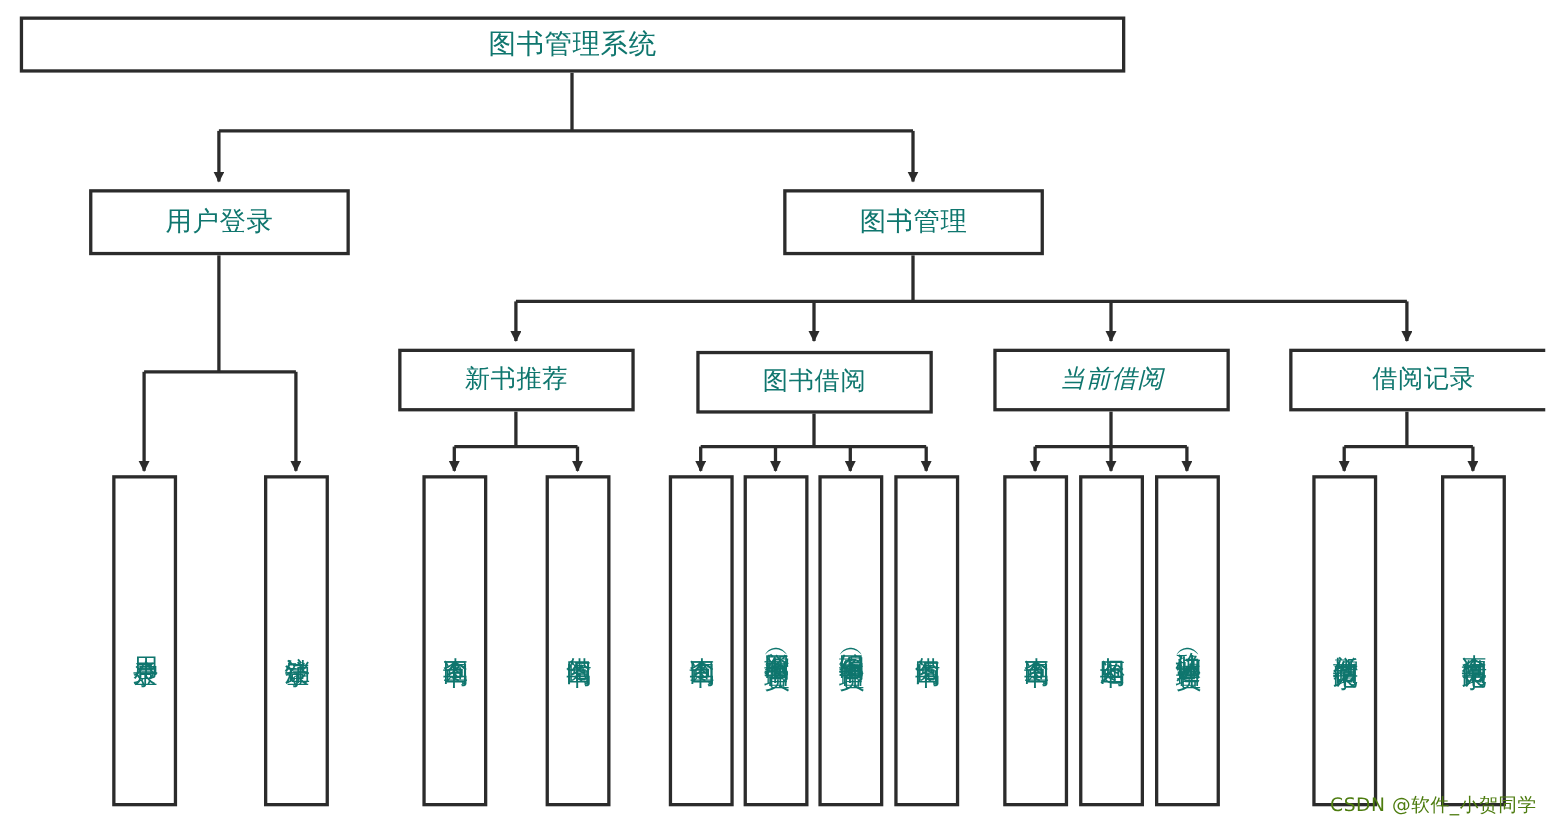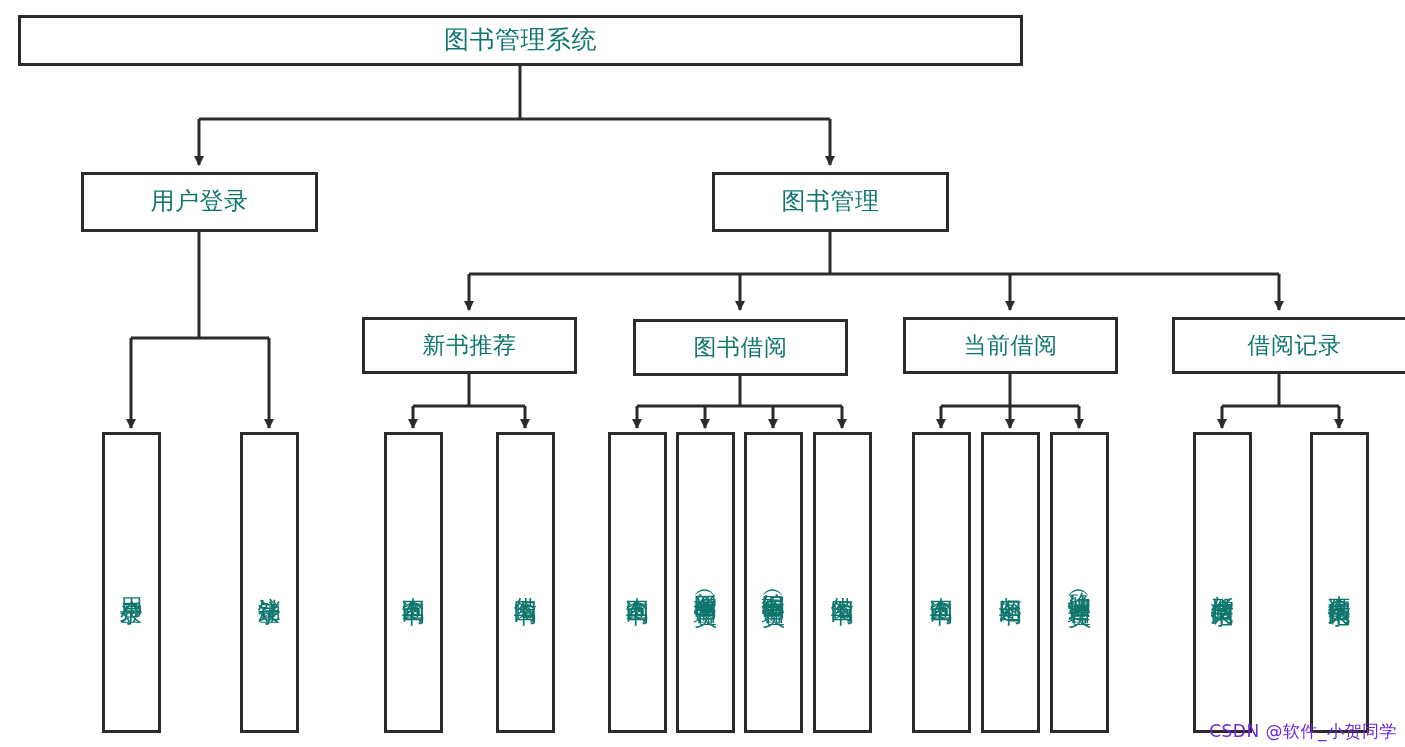--- a/index.html
+++ b/index.html
@@ -54,21 +54,21 @@
     line-height: 1.16;
     letter-spacing: 2px;
     white-space: nowrap;
     max-height: 290px;
   }
   .watermark {
     position: absolute;
     right: 8px;
     bottom: 4px;
     font-size: 17px;
-    color: #6d28d9;
+    color: #4d7c0f;
     white-space: nowrap;
     letter-spacing: 0.5px;
   }
 </style>
 </head>
 <body>
 
 <div id="canvas">
 
   <svg class="wires" viewBox="0 0 1405 747" xmlns="http://www.w3.org/2000/svg">
@@ -134,21 +134,21 @@
   <div class="node branch" style="left:712px; top:172px; width:237px; height:60px;">
     <span class="label">图书管理</span>
   </div>
 
   <div class="node sub" style="left:362px; top:317px; width:215px; height:57px;">
     <span class="label">新书推荐</span>
   </div>
   <div class="node sub" style="left:633px; top:319px; width:215px; height:57px;">
     <span class="label">图书借阅</span>
   </div>
-  <div class="node sub" style="left:903px; top:317px; width:215px; height:57px;">
+  <div class="node sub" style="left:903px; top:317px; width:215px; height:57px;font-style:italic;">
     <span class="label">当前借阅</span>
   </div>
   <div class="node sub" style="left:1172px; top:317px; width:245px; height:57px;">
     <span class="label">借阅记录</span>
   </div>
 
   <div class="node leaf" style="left:102px; top:432px; width:59px; height:301px;">
     <span class="label">用户登录</span>
   </div>
   <div class="node leaf" style="left:240px; top:432px; width:59px; height:301px;">

